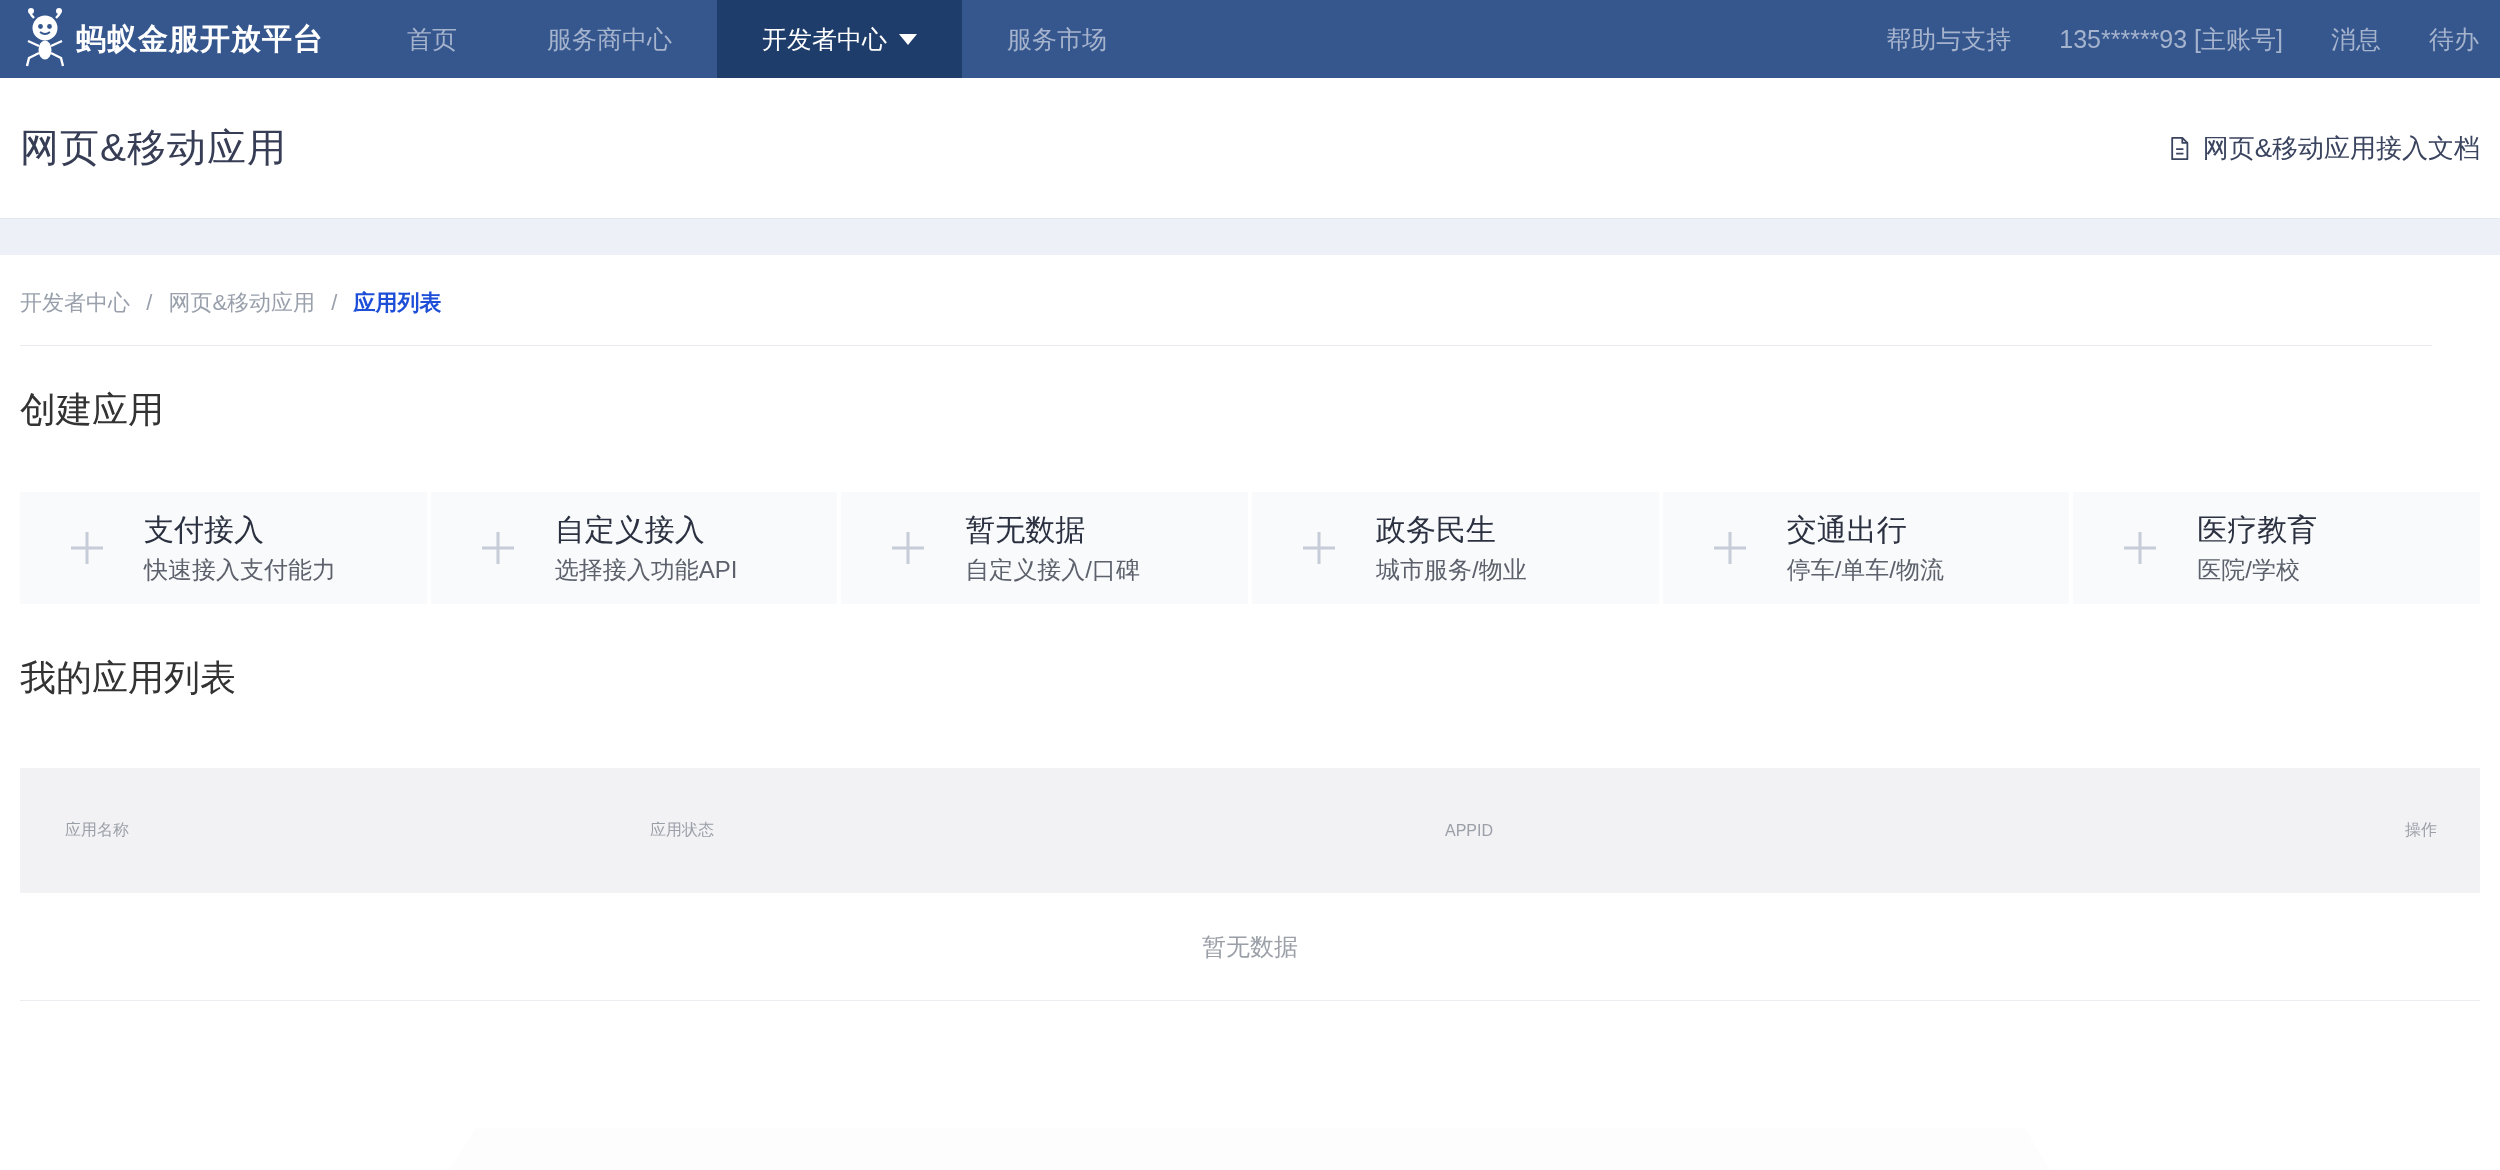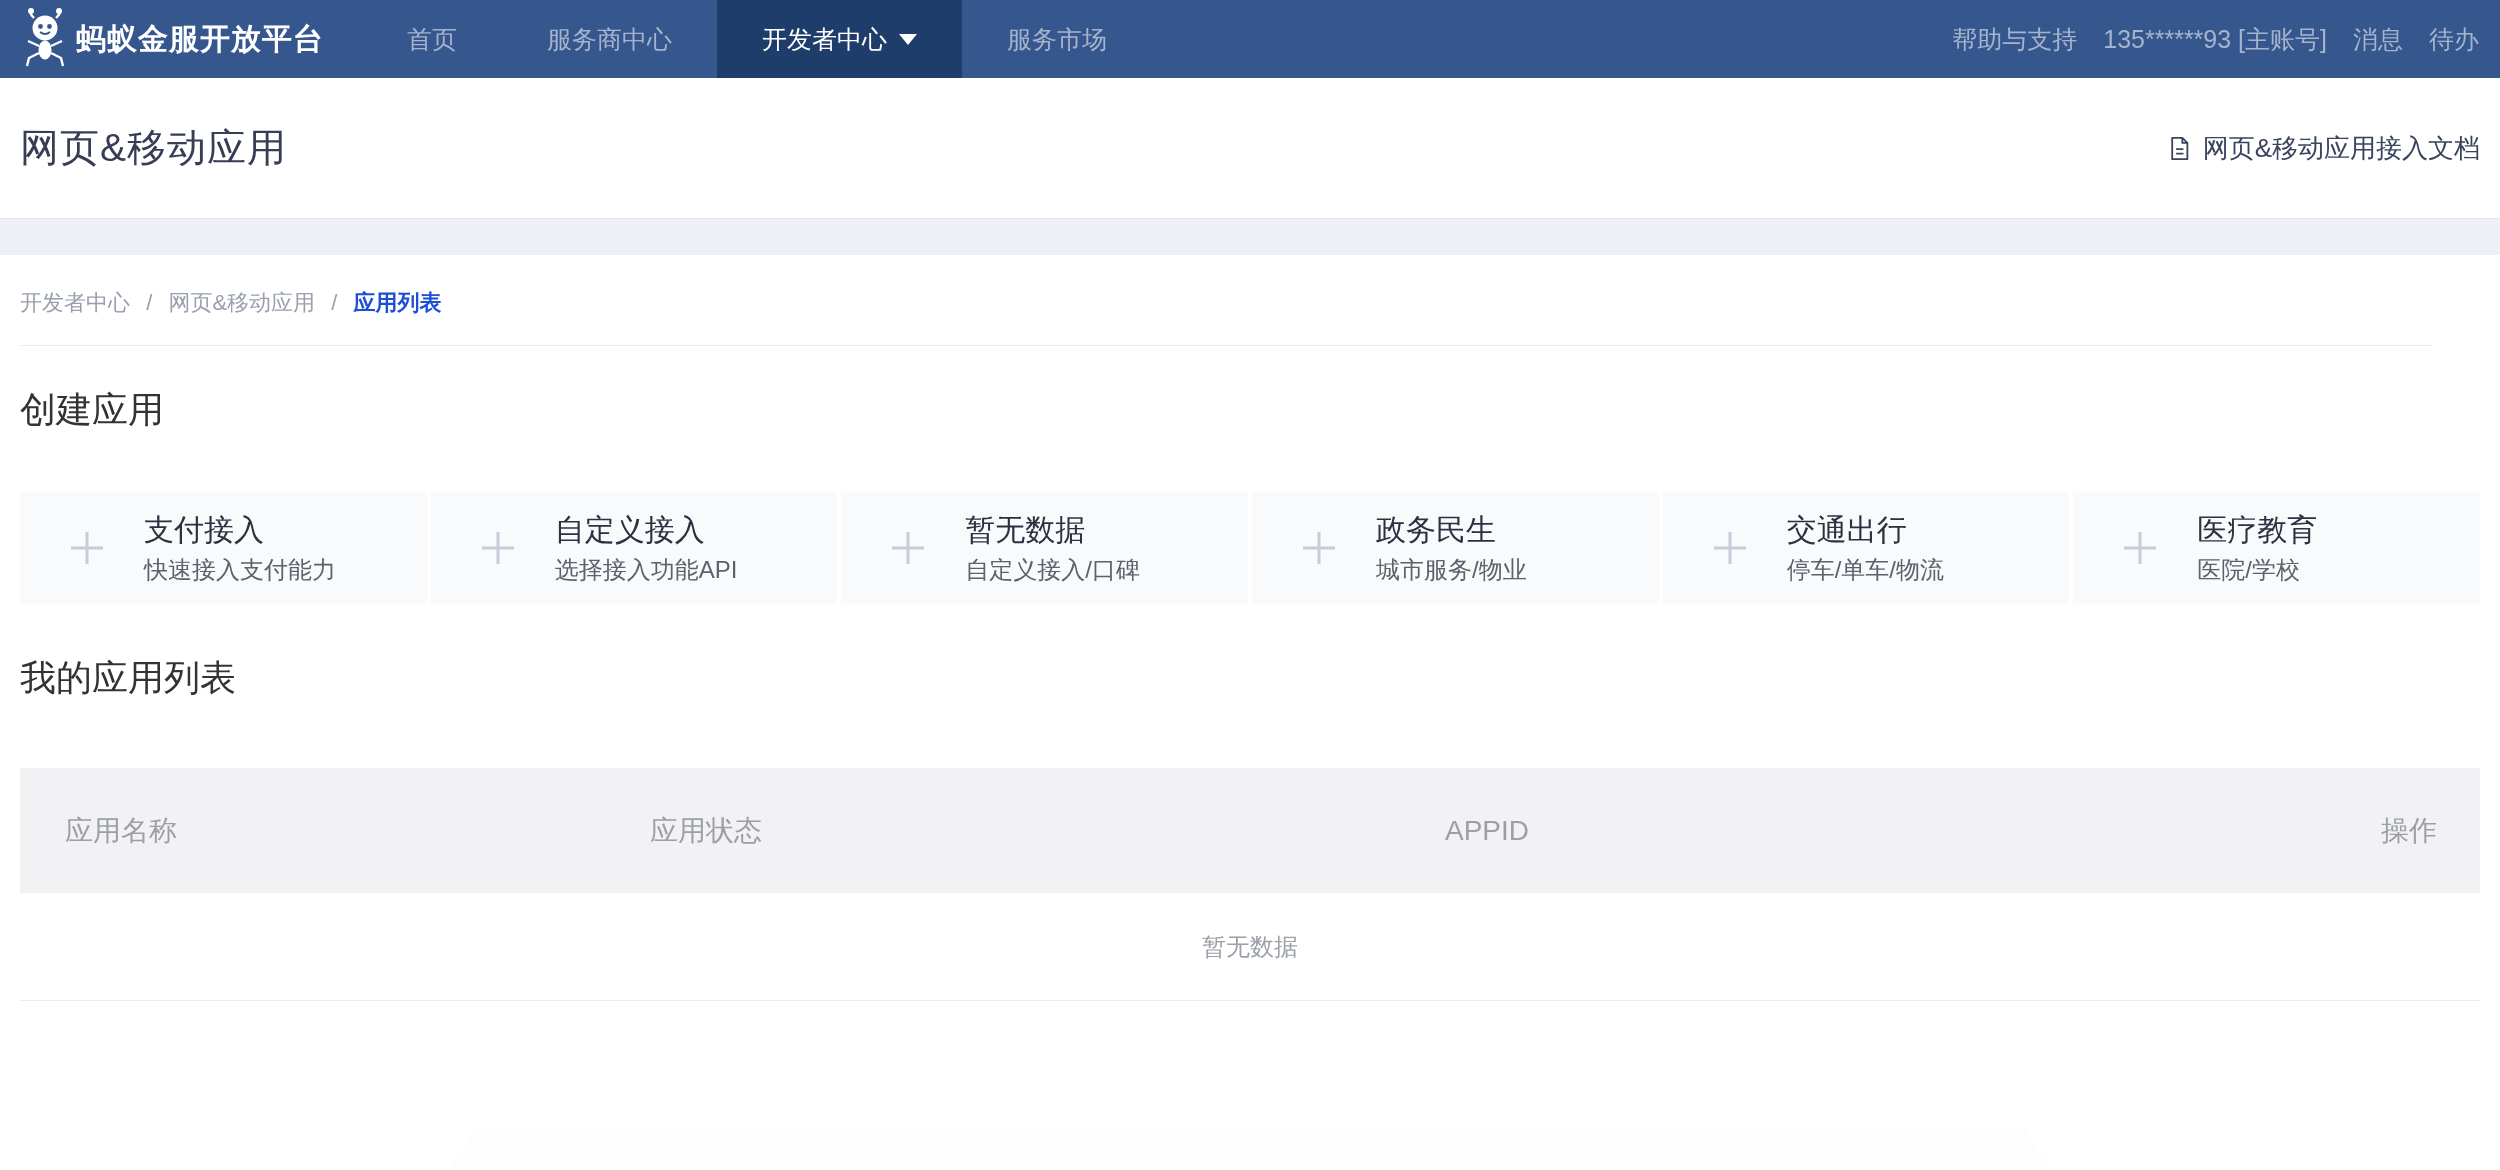--- a/index.html
+++ b/index.html
@@ -11,21 +11,21 @@
   .navbar { height:78px; background:#35578e; display:flex; align-items:stretch; color:#a6b3cd; }
   .brand { display:flex; align-items:center; padding-left:24px; }
   .ant-logo { width:42px; height:62px; display:flex; align-items:center; }
   .brand-text { color:#fff; font-size:30px; font-weight:bold; margin-left:10px; letter-spacing:1px; }
   .nav-menu { display:flex; align-items:stretch; margin-left:38px; }
   .nav-item { display:flex; align-items:center; padding:0 45px; font-size:25px; color:#a6b3cd;
     cursor:pointer; text-decoration:none; white-space:nowrap; }
   .nav-item.active { background:#1f3d6a; color:#fff; }
   .caret { width:0; height:0; margin-left:12px; border-left:9px solid transparent;
     border-right:9px solid transparent; border-top:11px solid #fff; }
-  .nav-right { margin-left:auto; display:flex; align-items:center; gap:26px; padding-right:21px; }
+  .nav-right { margin-left:auto; display:flex; align-items:center; gap:48px; padding-right:21px; }
   .nav-right a { color:#a6b3cd; font-size:25px; text-decoration:none; cursor:pointer; white-space:nowrap; }
 
   
   .page-header { height:140px; background:#fff; display:flex; align-items:center;
     justify-content:space-between; padding:0 20px; }
   .page-title { font-size:39px; font-weight:300; color:#363d54; letter-spacing:1px; }
   .doc-link { display:flex; align-items:center; gap:10px; color:#3a445f; font-size:26px;
     text-decoration:none; cursor:pointer; }
   .doc-link svg { display:block; }
 
@@ -47,21 +47,21 @@
   .plus-icon { flex:none; }
   .card-text { margin-left:40px; }
   .card-title { font-size:30px; color:#2b3140; font-weight:500; line-height:1.2; }
   .card-sub { font-size:24px; color:#5c616c; margin-top:8px; line-height:1.2; }
 
   .apps-title { margin-top:50px; }
 
   .app-table { margin:65px 20px 0 20px; }
   .thead { height:125px; background:#f2f2f4; display:grid;
     grid-template-columns:585px 795px 1fr auto; align-items:center; padding:0 43px 0 45px; }
-  .th { font-size:28px; color:#9b9fa8; }
+  .th { font-size:16px; color:#9b9fa8; }
   .th:last-child { text-align:right; }
   .empty-row { height:108px; display:flex; align-items:center; justify-content:center;
     border-bottom:1px solid #ebedf1; }
   .empty-text { font-size:24px; color:#9ba0a8; }
 
   
   .bottom-sheet { position:absolute; left:450px; top:1128px; width:1600px; height:42px;
     background:#fdfdfe; clip-path:polygon(1.6% 0, 98.4% 0, 100% 100%, 0 100%);
     filter:drop-shadow(0 -5px 10px rgba(80,90,110,0.07)); }
 </style>

